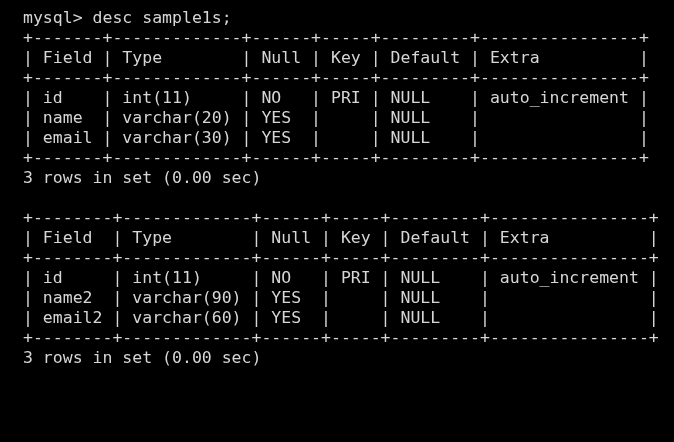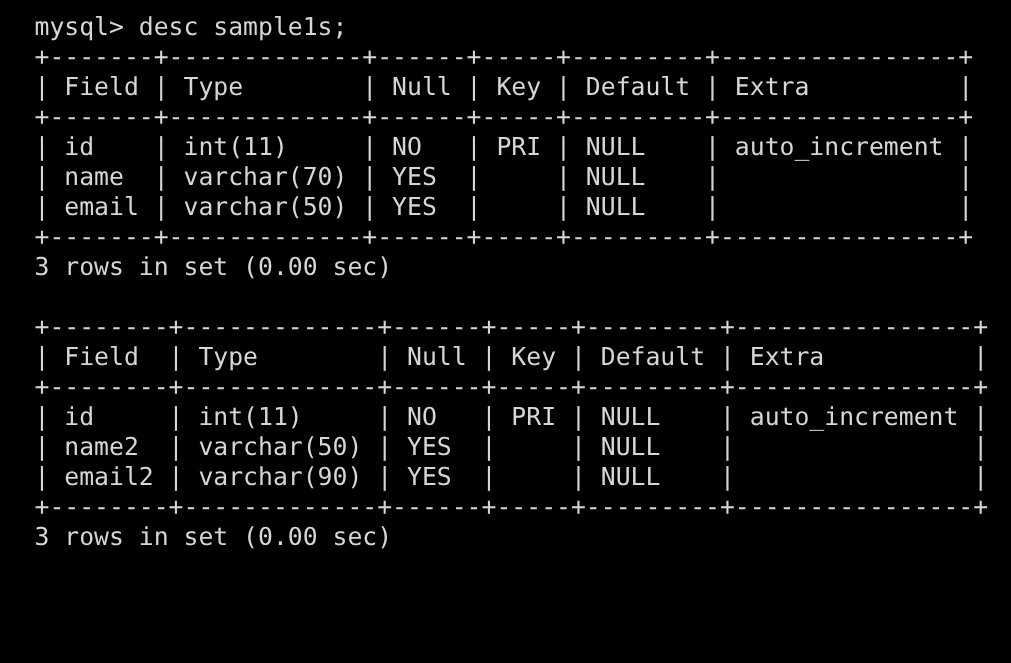--- a/index.html
+++ b/index.html
@@ -33,36 +33,36 @@
 
 <div class="terminal">
 
   <section>
     <div class="line">mysql&gt; desc sample1s;</div>
     <div>
         <div class="line">+-------+-------------+------+-----+---------+----------------+</div>
         <div class="line">| Field | Type        | Null | Key | Default | Extra          |</div>
         <div class="line">+-------+-------------+------+-----+---------+----------------+</div>
         <div class="line">| id    | int(11)     | NO   | PRI | NULL    | auto_increment |</div>
-        <div class="line">| name  | varchar(70) | YES  |     | NULL    |                |</div>
-        <div class="line">| email | varchar(50) | YES  |     | NULL    |                |</div>
+        <div class="line">| name  | varchar(20) | YES  |     | NULL    |                |</div>
+        <div class="line">| email | varchar(30) | YES  |     | NULL    |                |</div>
         <div class="line">+-------+-------------+------+-----+---------+----------------+</div>
       </div>
     <div class="line">3 rows in set (0.00 sec)</div>
     <div class="line blank"></div>
   </section>
 
   <section>
     <div>
         <div class="line">+--------+-------------+------+-----+---------+----------------+</div>
         <div class="line">| Field  | Type        | Null | Key | Default | Extra          |</div>
         <div class="line">+--------+-------------+------+-----+---------+----------------+</div>
         <div class="line">| id     | int(11)     | NO   | PRI | NULL    | auto_increment |</div>
-        <div class="line">| name2  | varchar(50) | YES  |     | NULL    |                |</div>
-        <div class="line">| email2 | varchar(90) | YES  |     | NULL    |                |</div>
+        <div class="line">| name2  | varchar(90) | YES  |     | NULL    |                |</div>
+        <div class="line">| email2 | varchar(60) | YES  |     | NULL    |                |</div>
         <div class="line">+--------+-------------+------+-----+---------+----------------+</div>
       </div>
     <div class="line">3 rows in set (0.00 sec)</div>
     <div class="line blank"></div>
   </section>
 
 
 </div>
 
 </body></html>

